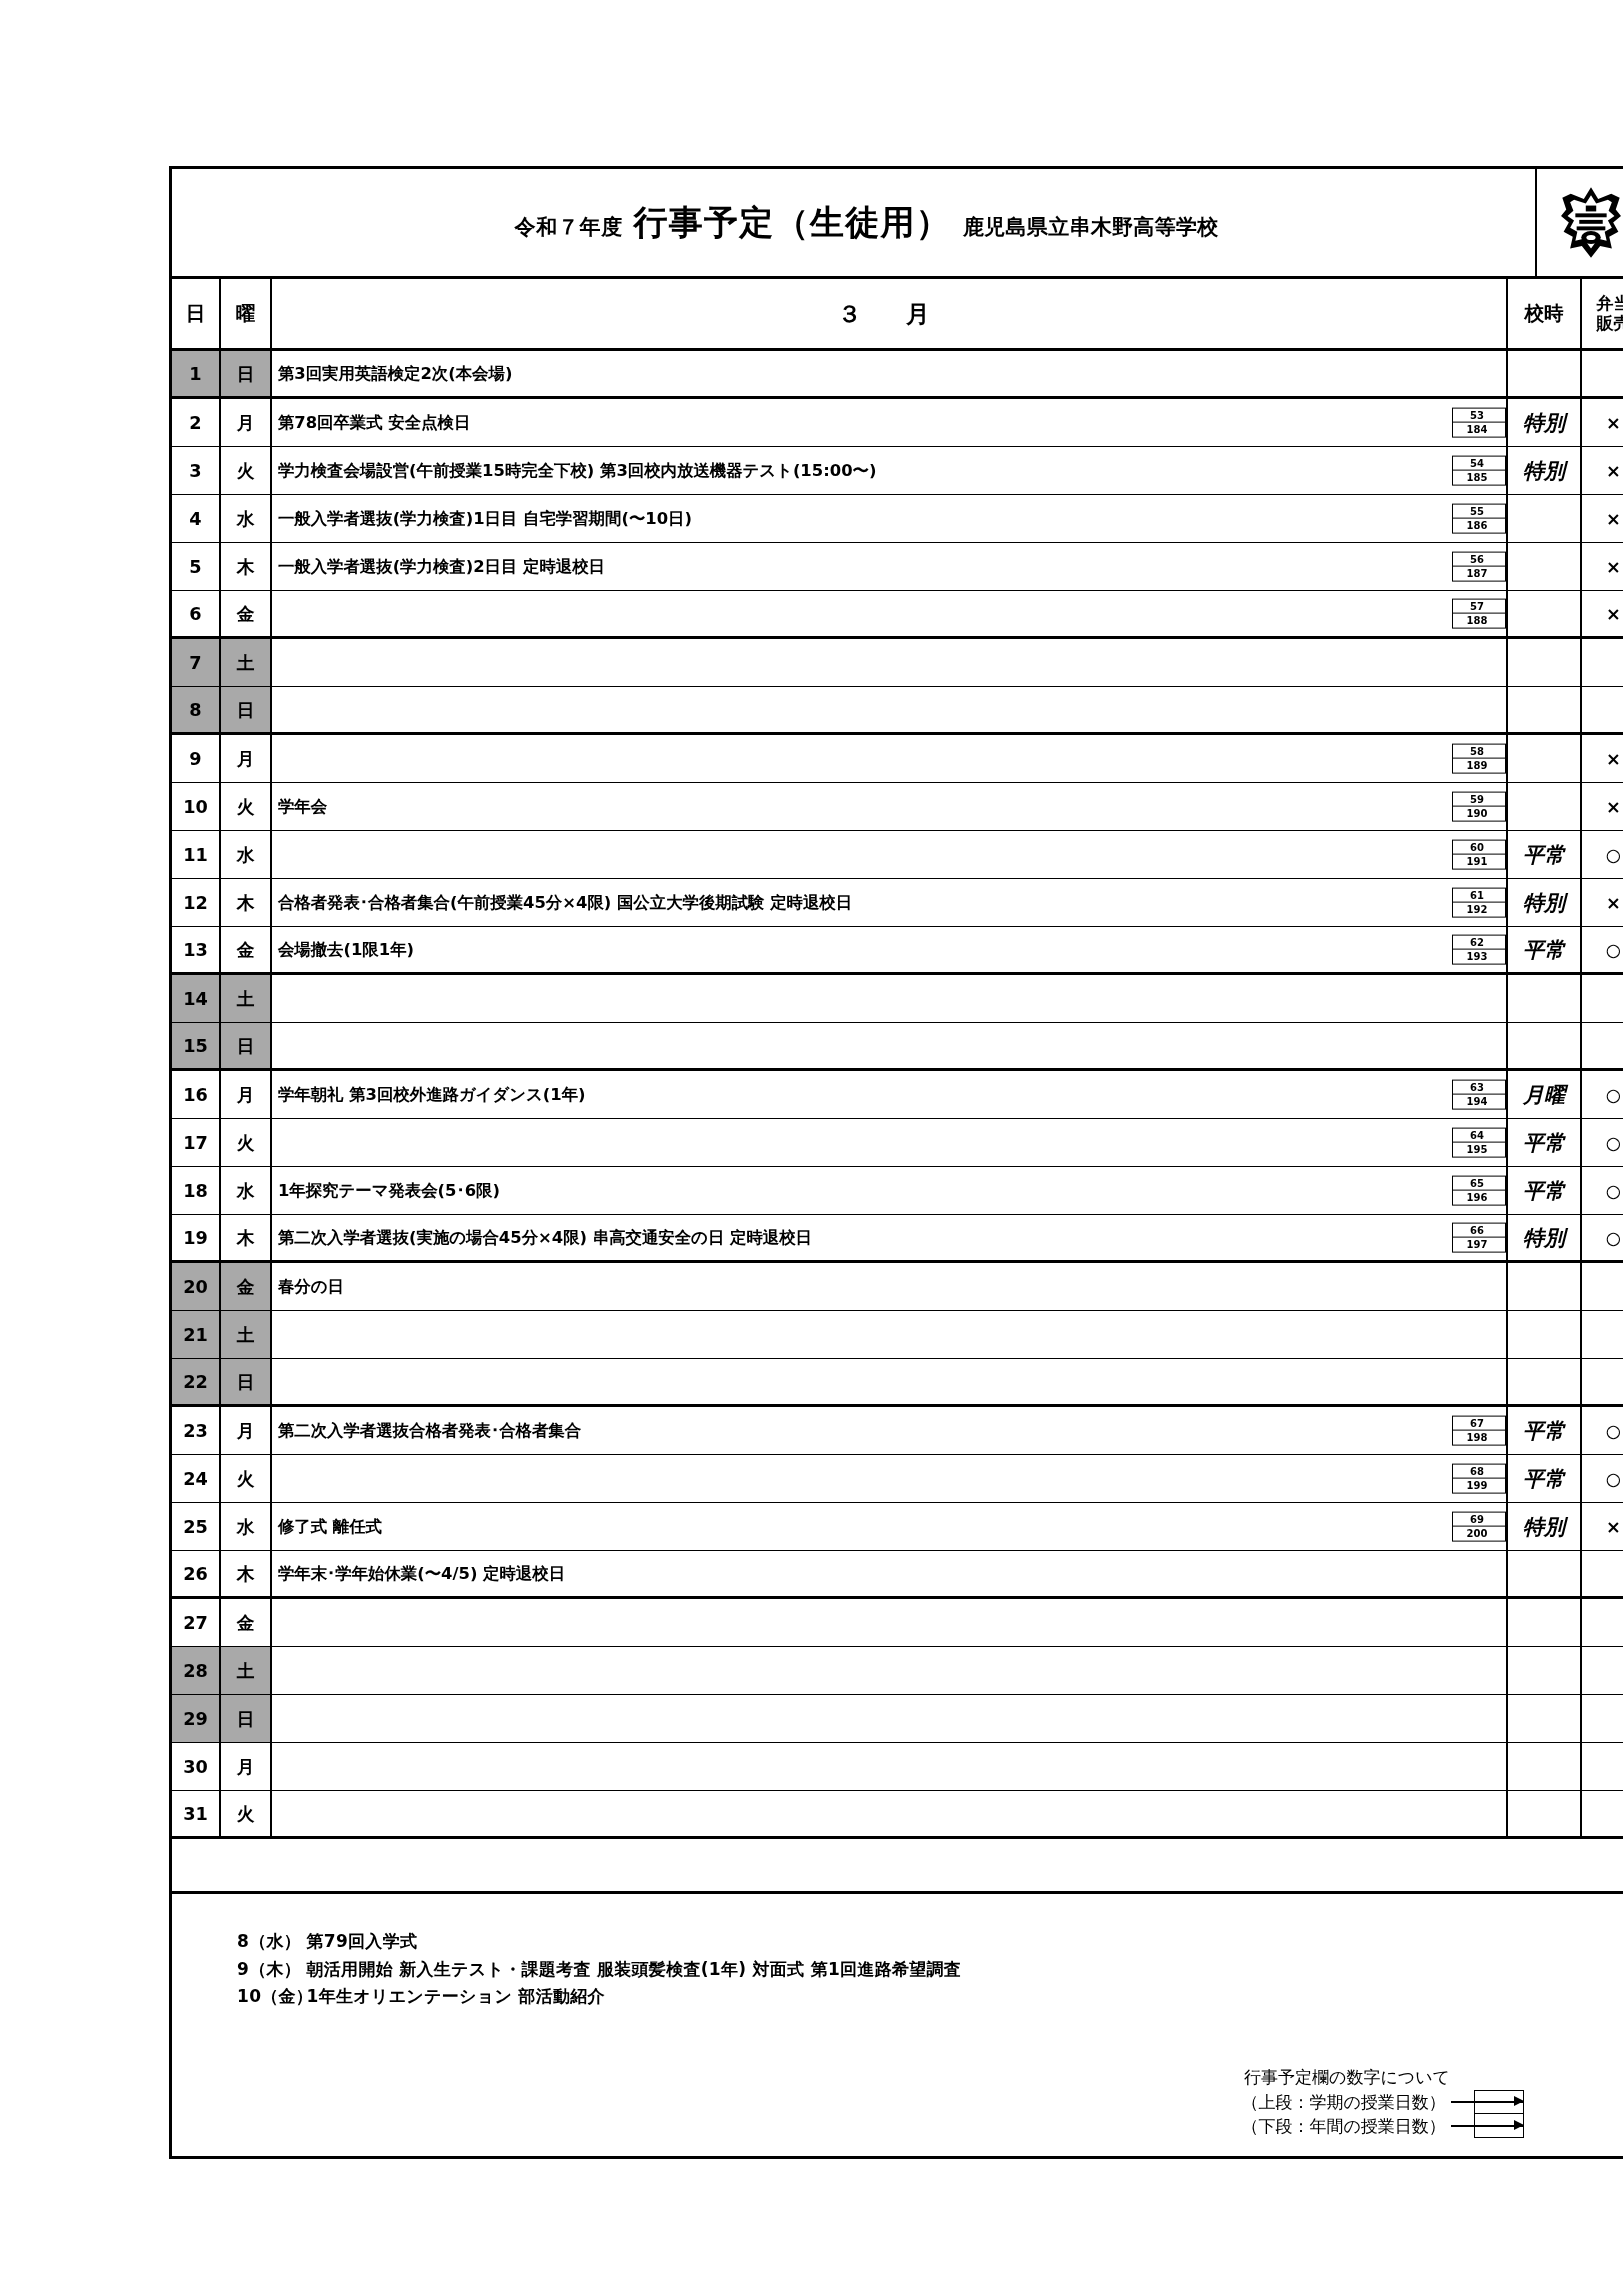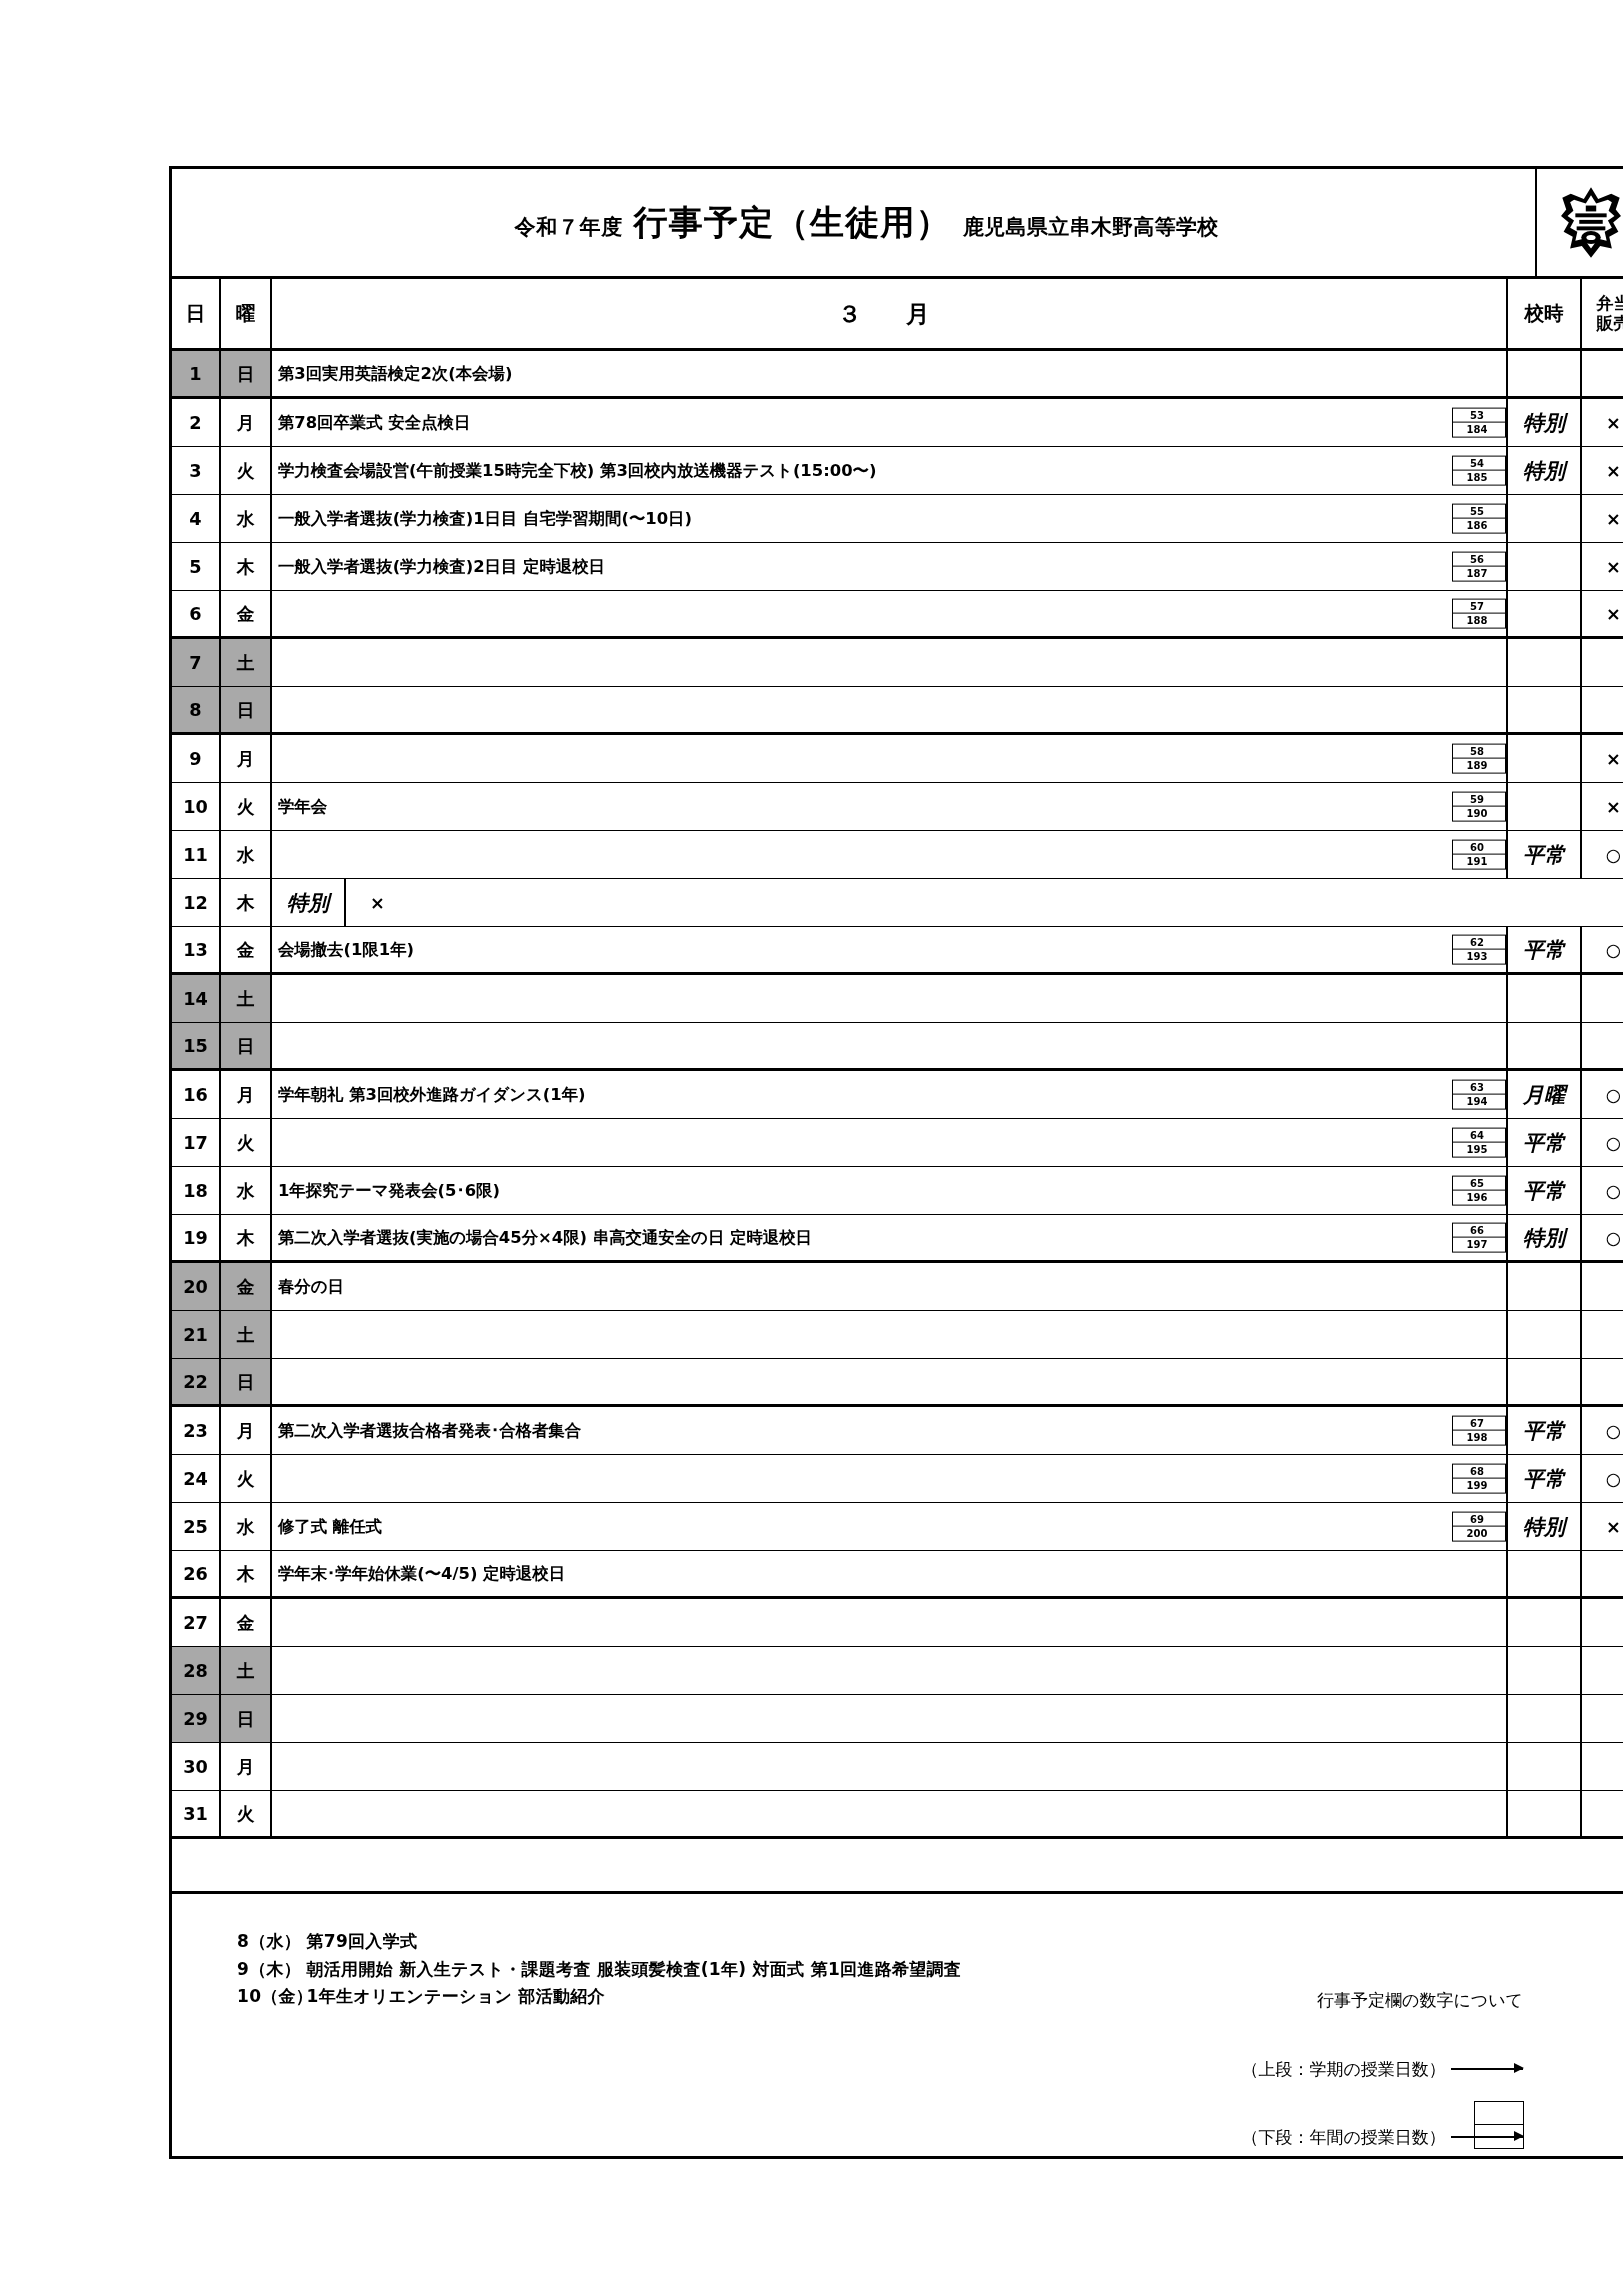--- a/index.html
+++ b/index.html
@@ -185,25 +185,24 @@
     display: inline-block;
     width: 63px;
     text-align: right;
     margin-right: 6.5px;
   }
 
   
   #legend {
     position: absolute;
     right: 122px;
-    bottom: 7px;
+    bottom: 18px;
     display: flex;
     flex-direction: column;
-    align-items: flex-end;
-    gap: 44px;
+    align-items: flex-start;
   }
   .legend-title {
     font-size: 17px;
     font-weight: 400;
     margin-bottom: 1.3px;
     margin-left: 2.6px;
     white-space: nowrap;
   }
   .legend-row {
     display: flex;
@@ -409,20 +408,27 @@
             <div>60</div>
             <div>191</div>
           </div>
         </div>
         <div class="cell c-per">平常</div>
         <div class="cell c-bento">○</div>
       </div>
       <div class="row drow">
         <div class="cell c-day">12</div>
         <div class="cell c-dow">木</div>
+        <div class="cell c-event">
+          <span class="ev-text">合格者発表･合格者集合(午前授業45分×4限)  国公立大学後期試験  定時退校日</span>
+          <div class="numbox">
+            <div>61</div>
+            <div>192</div>
+          </div>
+        </div>
         <div class="cell c-per">特別</div>
         <div class="cell c-bento">×</div>
       </div>
       <div class="row drow sep-thick">
         <div class="cell c-day">13</div>
         <div class="cell c-dow">金</div>
         <div class="cell c-event">
           <span class="ev-text">会場撤去(1限1年)</span>
           <div class="numbox">
             <div>62</div>

